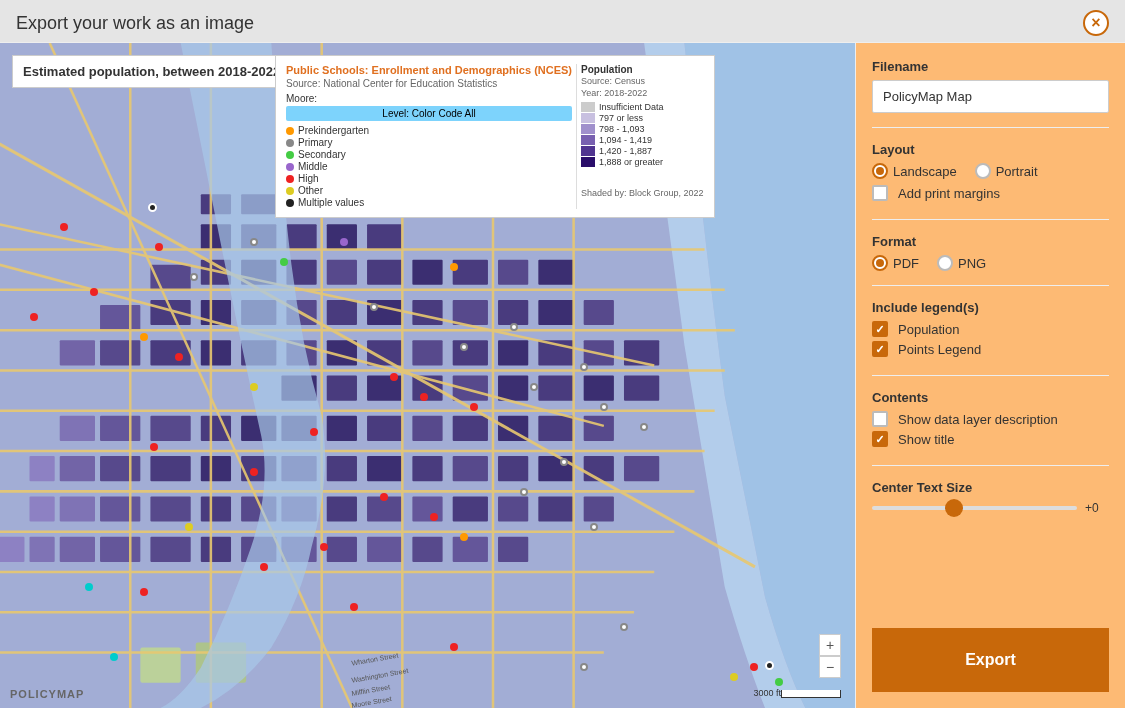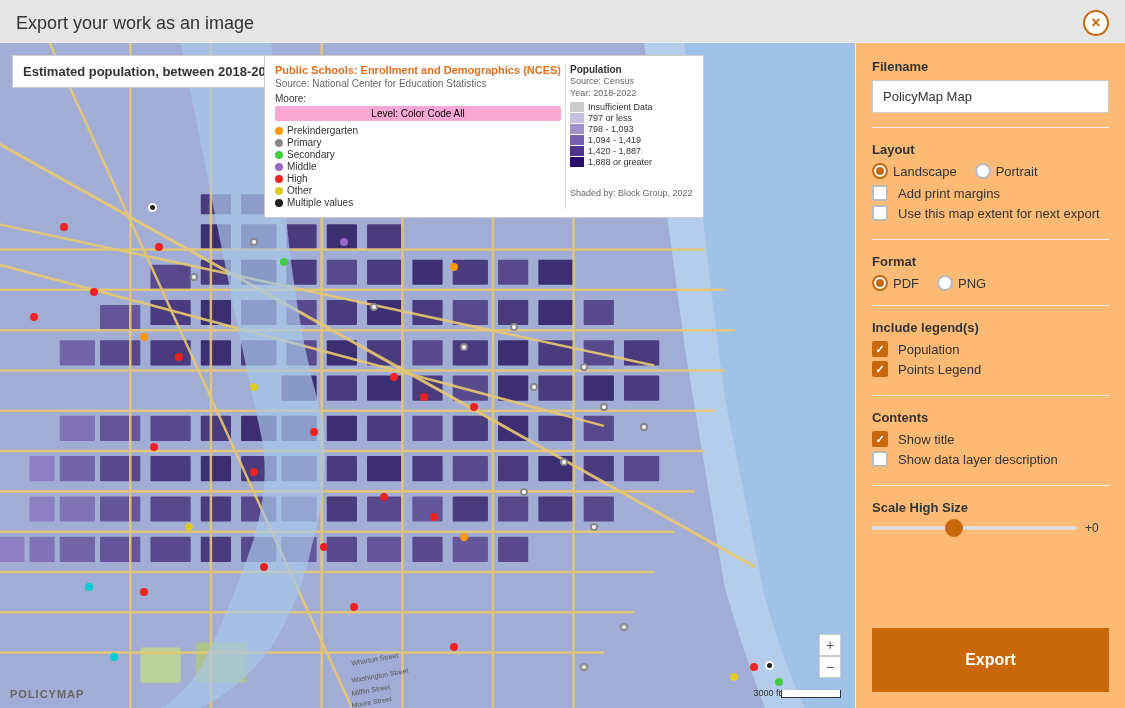--- a/index.html
+++ b/index.html
@@ -79,21 +79,21 @@
     .edit-icon {
       color: #999;
       font-size: 12px;
       cursor: pointer;
       flex-shrink: 0;
       margin-top: 1px;
     }
     .legend-box {
       position: absolute;
       top: 12px;
-      left: 264px;
+      left: 275px;
       background: #fff;
       border: 1px solid #ccc;
       padding: 8px 10px;
       font-size: 11px;
       z-index: 10;
       display: flex;
     }
     .legend-left, .legend-right {
       display: flex;
       flex-direction: column;
@@ -108,21 +108,21 @@
       font-size: 10px;
       color: #666;
       margin-bottom: 4px;
     }
     .legend-filter-label {
       font-size: 10px;
       color: #333;
       margin-bottom: 2px;
     }
     .legend-filter-btn {
-      background: #f9a8d4;
+      background: #7dd3fc;
       border: none;
       padding: 2px 8px;
       font-size: 10px;
       border-radius: 2px;
       margin-bottom: 4px;
     }
     .legend-item {
       display: flex;
       align-items: center;
       gap: 4px;
@@ -714,24 +714,20 @@
         <label class="radio-item">
           <div class="radio-circle"></div>
           <span>Portrait</span>
         </label>
       </div>
       <div style="margin-top:6px;">
         <label class="checkbox-item">
           <div class="checkbox-box"></div>
           <span>Add print margins</span>
         </label>
-        <label class="checkbox-item">
-          <div class="checkbox-box"></div>
-          <span>Use this map extent for next export</span>
-        </label>
       </div>
     </div>
 
     <hr class="section-divider">
 
     <div class="section-block">
       <div class="field-label">Format</div>
       <div class="radio-group">
         <label class="radio-item">
           <div class="radio-circle checked"></div>
@@ -756,33 +752,33 @@
         <div class="checkbox-box checked"></div>
         <span>Points Legend</span>
       </label>
     </div>
 
     <hr class="section-divider">
 
     <div class="section-block">
       <div class="field-label">Contents</div>
       <label class="checkbox-item">
+        <div class="checkbox-box"></div>
+        <span>Show data layer description</span>
+      </label>
+      <label class="checkbox-item">
         <div class="checkbox-box checked"></div>
         <span>Show title</span>
       </label>
-      <label class="checkbox-item">
-        <div class="checkbox-box"></div>
-        <span>Show data layer description</span>
-      </label>
     </div>
 
     <hr class="section-divider">
 
     <div class="scale-section">
-      <div class="field-label">Scale High Size</div>
+      <div class="field-label">Center Text Size</div>
       <div class="scale-slider-row">
         <div class="scale-slider">
           <div class="scale-thumb"></div>
         </div>
         <span class="scale-value">+0</span>
       </div>
     </div>
 
     <button class="export-btn">Export</button>
 

